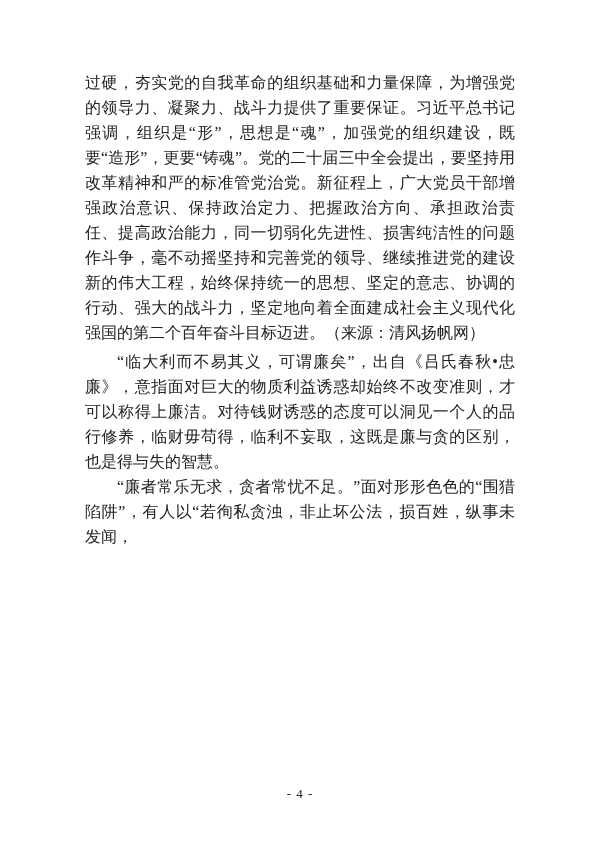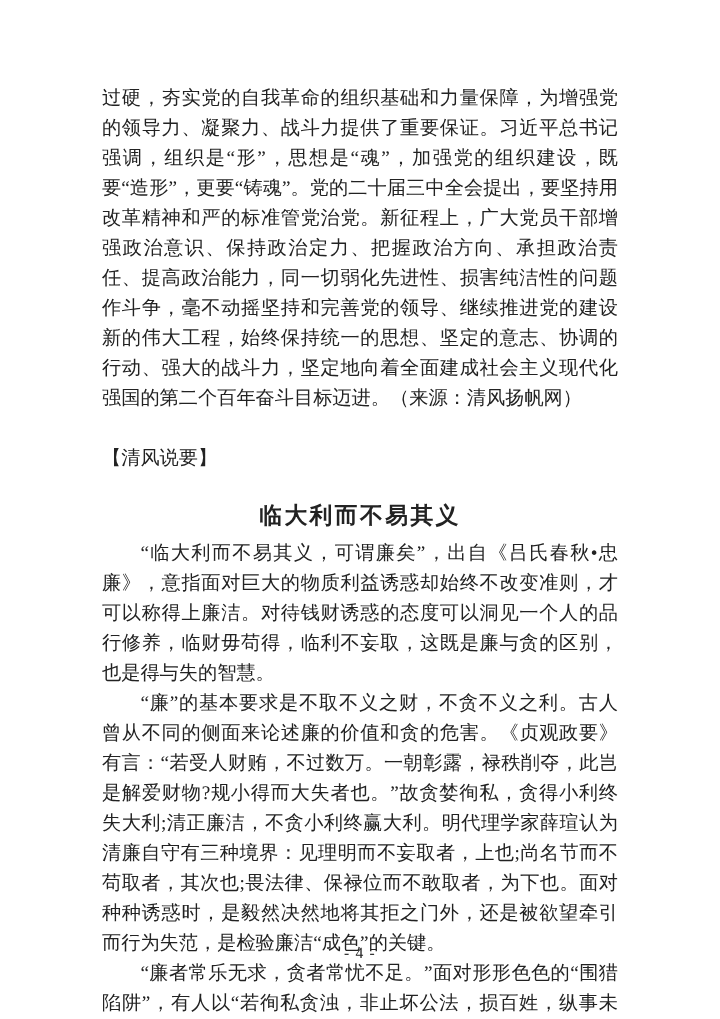--- a/index.html
+++ b/index.html
@@ -59,20 +59,17 @@
       letter-spacing: 1px;
       color: #222222;
     }
   </style>
 </head>
 <body>
 
 <div class="page">
   <div class="content">
     <p class="para">过硬，夯实党的自我革命的组织基础和力量保障，为增强党的领导力、凝聚力、战斗力提供了重要保证。习近平总书记强调，组织是“形”，思想是“魂”，加强党的组织建设，既要“造形”，更要“铸魂”。党的二十届三中全会提出，要坚持用改革精神和严的标准管党治党。新征程上，广大党员干部增强政治意识、保持政治定力、把握政治方向、承担政治责任、提高政治能力，同一切弱化先进性、损害纯洁性的问题作斗争，毫不动摇坚持和完善党的领导、继续推进党的建设新的伟大工程，始终保持统一的思想、坚定的意志、协调的行动、强大的战斗力，坚定地向着全面建成社会主义现代化强国的第二个百年奋斗目标迈进。（来源：清风扬帆网）</p>
-    <p class="section-header">【清风说要】</p>
-    <h1 class="article-title">临大利而不易其义</h1>
     <p class="para indent first-body-para">“临大利而不易其义，可谓廉矣”，出自《吕氏春秋•忠廉》，意指面对巨大的物质利益诱惑却始终不改变准则，才可以称得上廉洁。对待钱财诱惑的态度可以洞见一个人的品行修养，临财毋苟得，临利不妄取，这既是廉与贪的区别，也是得与失的智慧。</p>
-    <p class="para indent">“廉”的基本要求是不取不义之财，不贪不义之利。古人曾从不同的侧面来论述廉的价值和贪的危害。《贞观政要》有言：“若受人财贿，不过数万。一朝彰露，禄秩削夺，此岂是解爱财物?规小得而大失者也。”故贪婪徇私，贪得小利终失大利;清正廉洁，不贪小利终赢大利。明代理学家薛瑄认为清廉自守有三种境界：见理明而不妄取者，上也;尚名节而不苟取者，其次也;畏法律、保禄位而不敢取者，为下也。面对种种诱惑时，是毅然决然地将其拒之门外，还是被欲望牵引而行为失范，是检验廉洁“成色”的关键。</p>
     <p class="para indent">“廉者常乐无求，贪者常忧不足。”面对形形色色的“围猎陷阱”，有人以“若徇私贪浊，非止坏公法，损百姓，纵事未发闻，</p>
   </div>
   <div class="footer">- 4 -</div>
 </div>
 
 </body></html>

